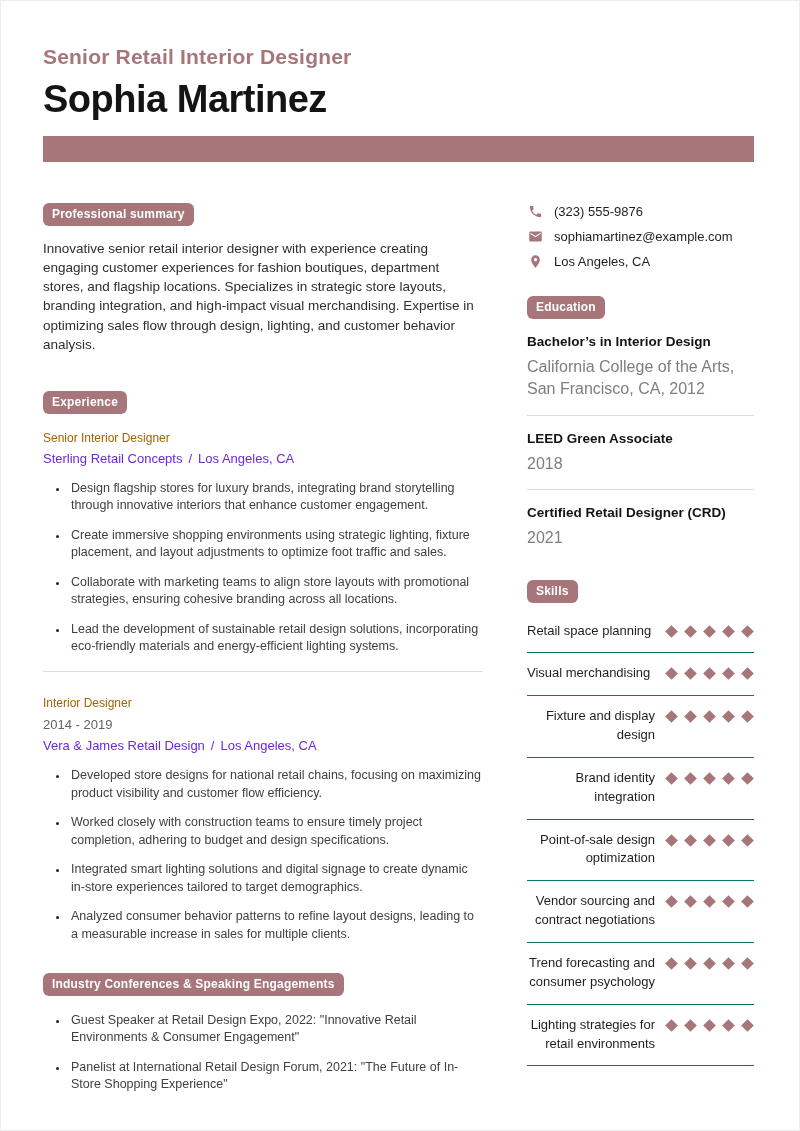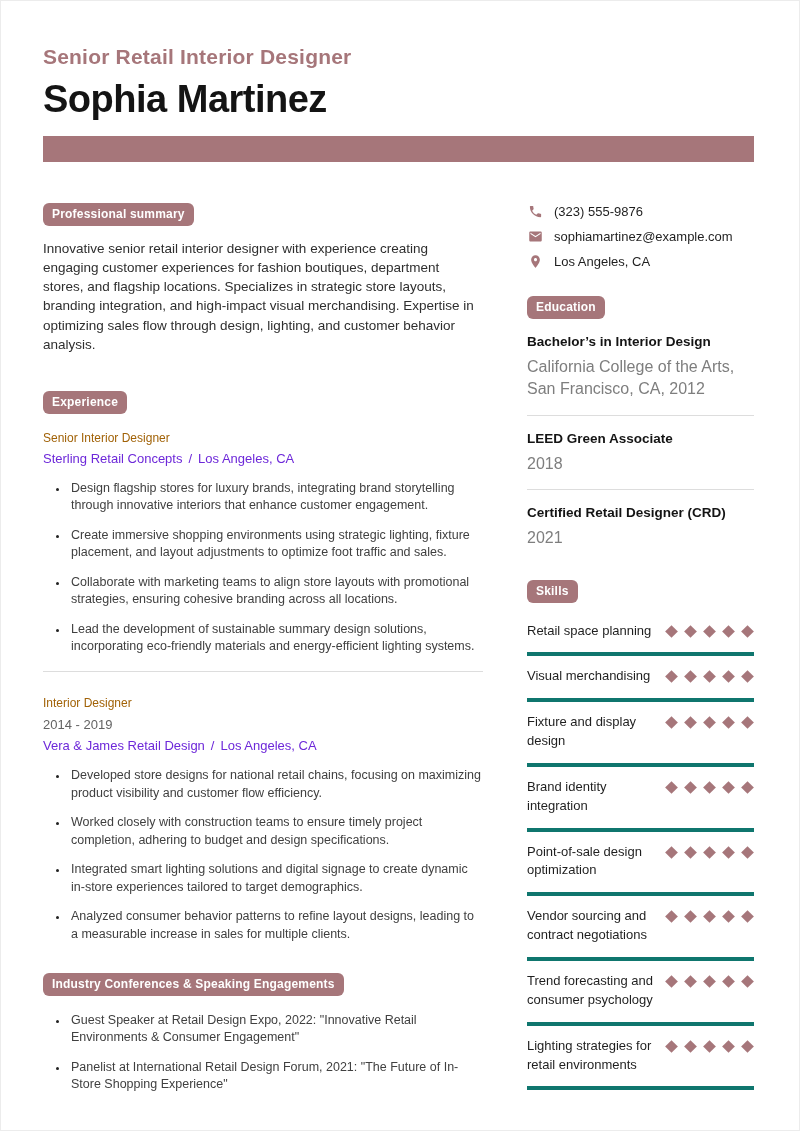--- a/index.html
+++ b/index.html
@@ -62,21 +62,21 @@
   .edu-item { padding-bottom: 14px; margin-bottom: 15px; border-bottom: 1px solid #dddddd; }
   .edu-item:last-child { border-bottom: none; margin-bottom: 0; padding-bottom: 0; }
   .edu-title { font-size: 13.5px; font-weight: 700; color: #141414; }
   .edu-sub { margin-top: 7px; font-size: 16px; line-height: 1.4; color: #7e7e7e; }
 
   
   .section-skills { margin-top: 30px; }
   .skill-list { margin-top: 8px; }
   .skill-row {
     display: flex; justify-content: space-between; align-items: flex-start;
-    padding: 11px 0 12px; border-bottom: 4px solid #0f766e;
+    padding: 11px 0 12px; border-bottom: 1px solid #0f766e; text-align: right;
   }
   .skill-name { font-size: 13px; color: #1f1f1f; line-height: 1.45; max-width: 128px; }
   .skill-rating { display: flex; gap: 6px; padding-top: 3px; }
   .diamond {
     width: 9px; height: 9px; background: var(--accent);
     transform: rotate(45deg); margin: 2px;
   }
 </style>
 </head>
 <body>
@@ -104,21 +104,21 @@
         
         <div class="job">
           <div class="job-title">Senior Interior Designer</div>
           <div class="job-company">
             <span>Sterling Retail Concepts</span><span class="sep">/</span><span>Los Angeles, CA</span>
           </div>
           <ul class="bullets">
             <li>Design flagship stores for luxury brands, integrating brand storytelling through innovative interiors that enhance customer engagement.</li>
             <li>Create immersive shopping environments using strategic lighting, fixture placement, and layout adjustments to optimize foot traffic and sales.</li>
             <li>Collaborate with marketing teams to align store layouts with promotional strategies, ensuring cohesive branding across all locations.</li>
-            <li>Lead the development of sustainable summary design solutions, incorporating eco-friendly materials and energy-efficient lighting systems.</li>
+            <li>Lead the development of sustainable retail design solutions, incorporating eco-friendly materials and energy-efficient lighting systems.</li>
           </ul>
         </div>
 
         <hr class="job-divider">
 
         
         <div class="job">
           <div class="job-title">Interior Designer</div>
           <div class="job-dates">2014 -  2019</div>
           <div class="job-company">

